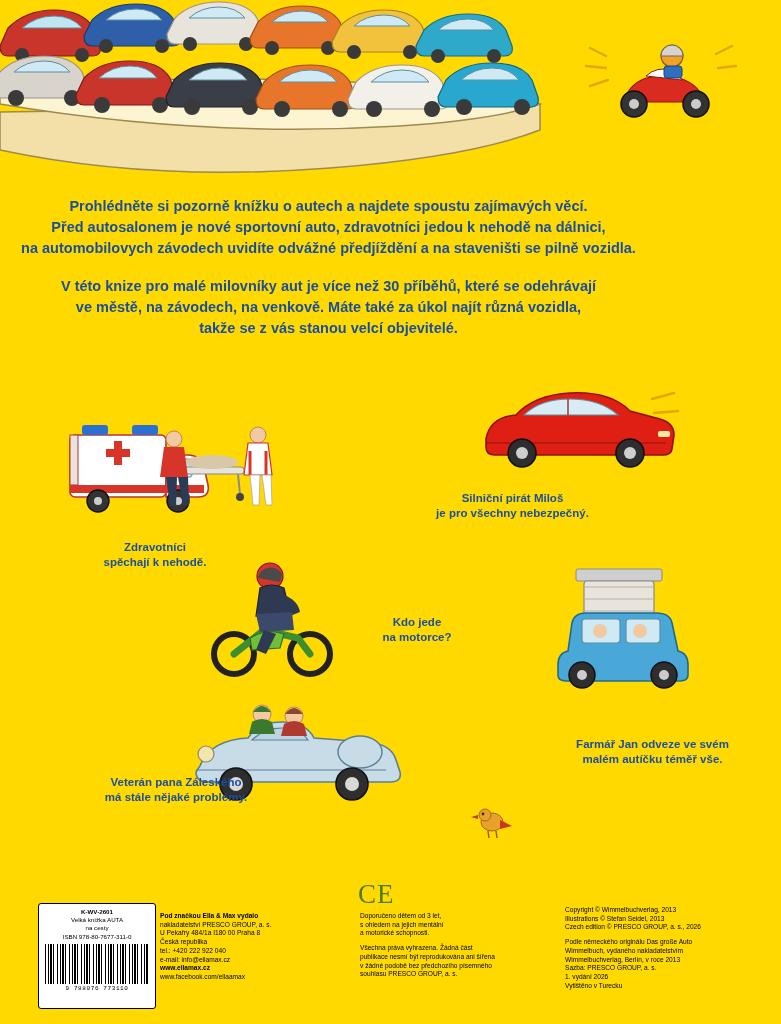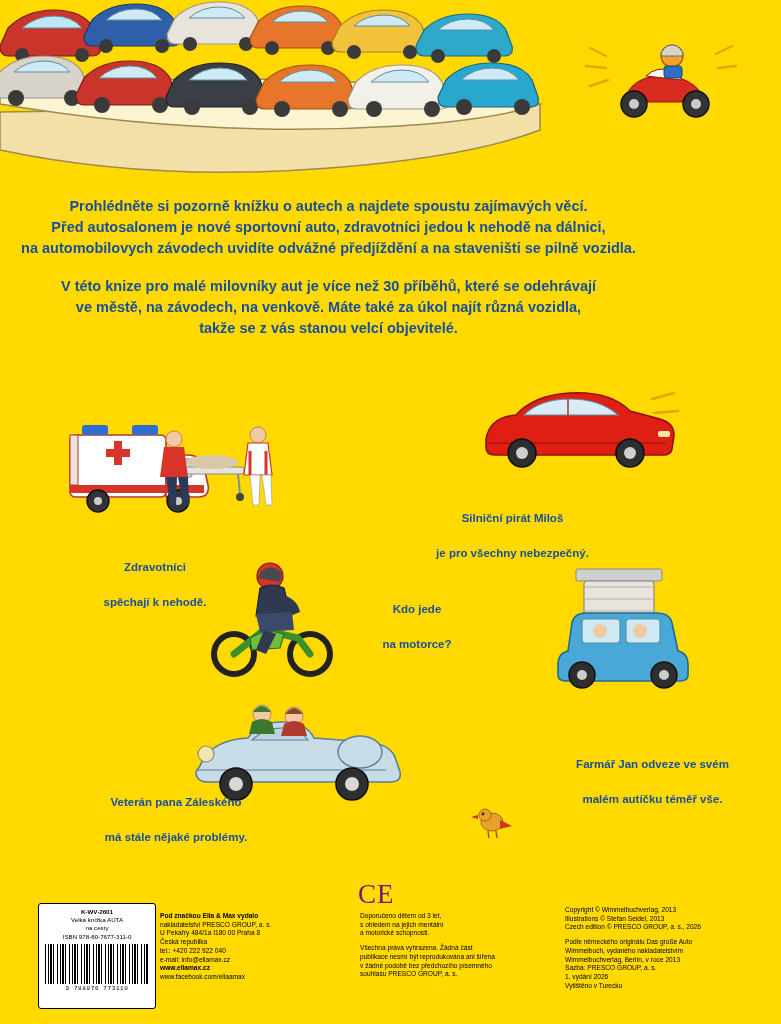--- a/index.html
+++ b/index.html
@@ -36,25 +36,25 @@
 
   
   .caption {
     position: absolute;
     color: #1b4f9c;
     font-weight: bold;
     font-size: 11.5px;
     line-height: 15px;
     text-align: center;
   }
-  .caption .line { display: block; white-space: nowrap; margin-top: 20px; }
+  .caption .line { display: block; white-space: nowrap; }
 
   #cap-medics    { left: 60px;  top: 540px; width: 190px; }
   #cap-pirate    { left: 405px; top: 491px; width: 215px; }
-  #cap-motorbike { left: 352px; top: 582px; width: 130px; }
+  #cap-motorbike { left: 352px; top: 615px; width: 130px; }
   #cap-farmer    { left: 545px; top: 737px; width: 215px; }
   #cap-veteran   { left: 66px;  top: 775px; width: 220px; }
 
   
   #legal-area {
     position: absolute;
     left: 0; top: 885px;
     width: 781px; height: 139px;
   }
 
@@ -102,21 +102,21 @@
   #legal-col-3 { left: 565px; top: 21px; width: 200px; }
   .legal-gap { height: 6px; }
 
   
   #ce-mark {
     position: absolute;
     left: 358px; top: -6px;
     font-family: "Liberation Serif", serif;
     font-size: 27px;
     letter-spacing: 1px;
-    color: #701a75;
+    color: #4d7c0f;
     font-weight: normal;
   }
 
   .b { font-weight: bold; }
 </style>
 </head>
 <body>
 
 <svg id="top-illustration" viewBox="0 0 781 185" xmlns="http://www.w3.org/2000/svg">
 

